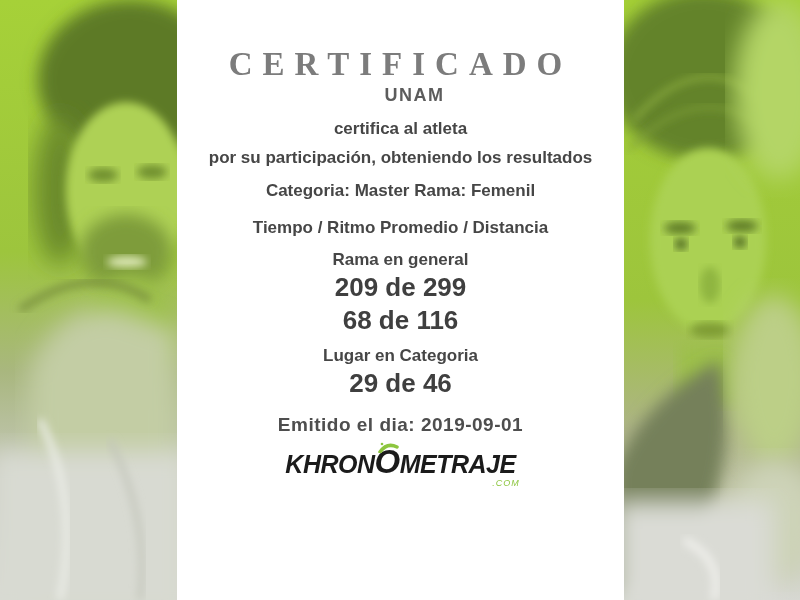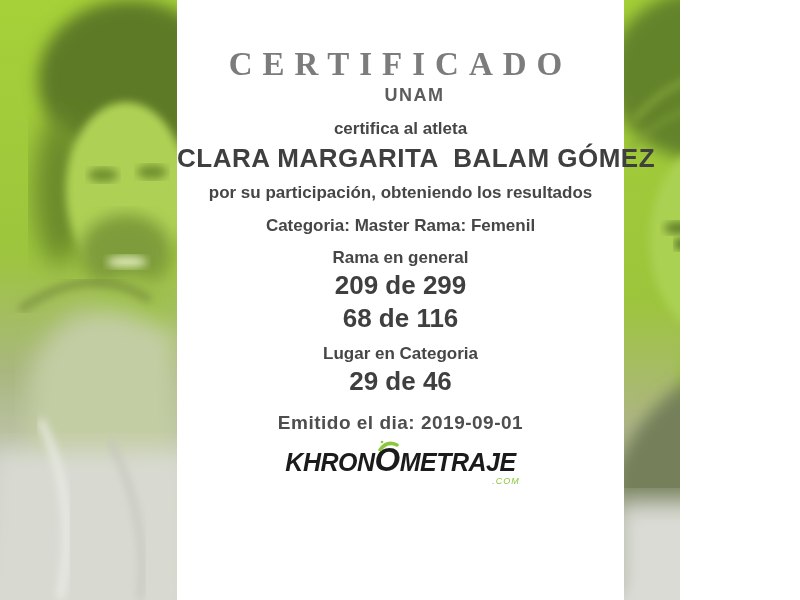--- a/index.html
+++ b/index.html
@@ -1,20 +1,20 @@
 <!DOCTYPE html>
 <html><head>
 <meta charset="utf-8">
 <style>
   html,body{margin:0;padding:0;}
   body{
     width:800px;height:600px;overflow:hidden;background:#ffffff;
     font-family:"Liberation Sans", sans-serif;
   }
-  .stage{position:relative;width:680px;height:600px;background:#ffffff;overflow:hidden;}
+  .stage{position:relative;width:800px;height:600px;background:#ffffff;overflow:hidden;}
 
   
   .photo{position:absolute;top:0;height:600px;overflow:hidden;}
   .photo-left{left:0;width:177px;}
   .photo-right{left:624px;width:176px;}
   .photo svg{display:block;width:100%;height:100%;}
 
   
   .content{
     position:absolute;left:177px;top:0;width:447px;height:600px;
@@ -131,24 +131,24 @@
       <rect x="-10" y="500" width="160" height="120" fill="#dadbd5" filter="url(#c12)"></rect>
       <path d="M60,540 Q100,560 90,600" stroke="#efefeb" stroke-width="7" fill="none" filter="url(#c4)"></path>
     </svg>
   </div>
 
   <div class="content">
     <h1 class="cert-title">CERTIFICADO</h1>
     <div class="org">UNAM</div>
 
     <div class="small-line">certifica al atleta</div>
-    <div class="athlete">CLARA MARGARITA  BALAM GÓMEZ</div>
     <div class="small-line" style="margin-top:9px;">por su participación, obteniendo los resultados</div>
     <div class="small-line">Categoria: Master Rama: Femenil</div>
 
+    <div class="small-line" style="margin-top:17px;">Tiempo / Ritmo Promedio / Distancia</div>
 
     <div>
       <div class="place-label" style="margin-top:12px;">Rama en general</div>
       <div class="place-value">209 de 299</div>
     </div>
     <div>
       <div class="place-value">68 de 116</div>
     </div>
     <div>
       <div class="place-label">Lugar en Categoria</div>

